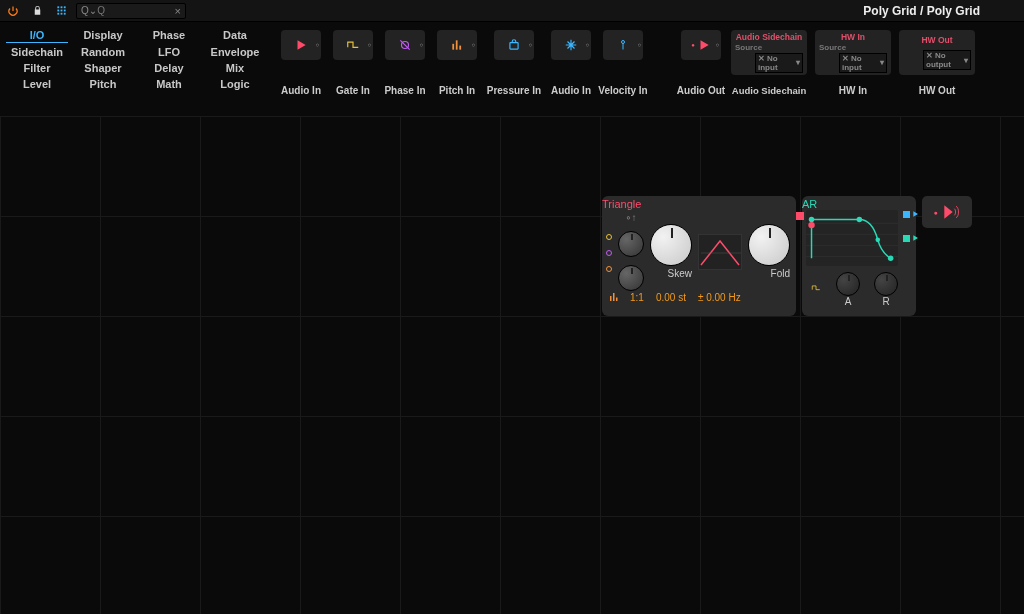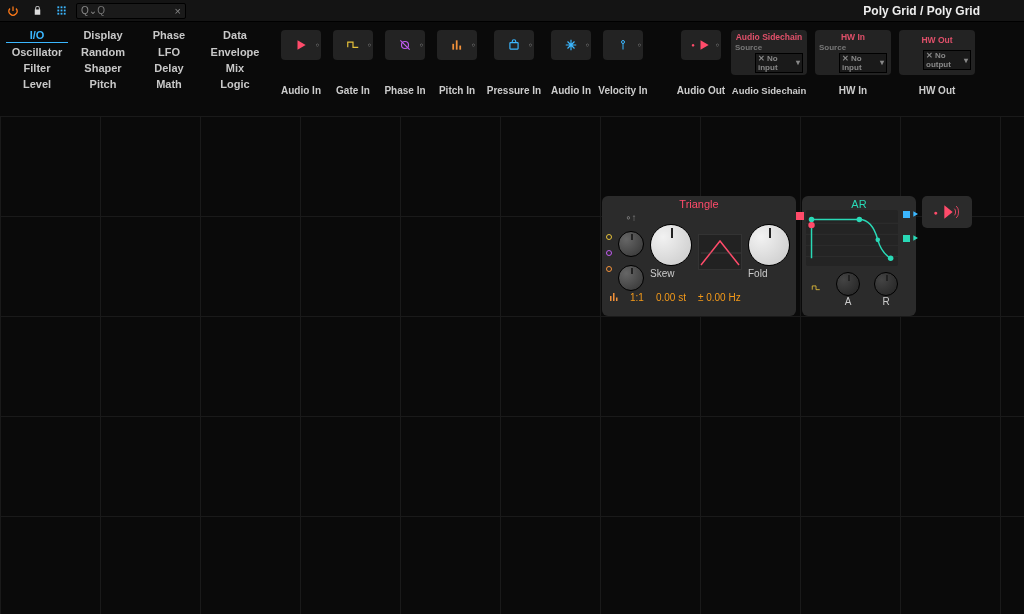--- a/index.html
+++ b/index.html
@@ -159,21 +159,20 @@
 }
 .panel.triangle {
   left: 602px; top: 196px;
   width: 194px; height: 120px;
 }
 .panel.ar {
   left: 802px; top: 196px;
   width: 114px; height: 120px;
 }
 .panel-title {
-  text-align: center;
   font-size: 11px;
   padding-top: 2px;
 }
 .triangle .panel-title { color: #ff4b6a; }
 .ar .panel-title { color: #29d9b6; }
 
 .triangle-body {
   display: flex;
   align-items: center;
   padding: 2px 6px 0 4px;
@@ -187,21 +186,21 @@
 .port-col .pdot { width:6px;height:6px;border-radius:50%;border:1px solid; }
 .pdot.yellow{border-color:#e8c23a;}
 .pdot.purple{border-color:#c25cf2;}
 .pdot.orange{border-color:#f2913a;}
 .pdot.blue{border-color:#3bb7ff;}
 .pdot.red{background:#ff4b6a;border-color:#ff4b6a;}
 .pdot.green{background:#29d9b6;border-color:#29d9b6;}
 
 .tiny-arrow { color:#888; font-size:10px; }
 
-.knob-col { display:flex; flex-direction:column; align-items:flex-start; gap:2px; }
+.knob-col { display:flex; flex-direction:column; align-items:flex-end; gap:2px; }
 .knob {
   width: 42px; height: 42px; border-radius: 50%;
   background: radial-gradient(circle at 30% 30%, #f2f2f2, #c8c8c8);
   border: 1px solid #000;
   position: relative;
 }
 .knob::after {
   content:"";
   position:absolute;
   left:50%; top:3px;
@@ -297,21 +296,21 @@
   </div>
   <div class="breadcrumb">Poly Grid / Poly Grid</div>
 </div>
 
 <div class="sub">
   <div class="cat-grid">
     <div class="cat-cell active">I/O</div>
     <div class="cat-cell">Display</div>
     <div class="cat-cell">Phase</div>
     <div class="cat-cell">Data</div>
-    <div class="cat-cell">Oscillator</div>
+    <div class="cat-cell">Sidechain</div>
     <div class="cat-cell">Random</div>
     <div class="cat-cell">LFO</div>
     <div class="cat-cell">Envelope</div>
     <div class="cat-cell">Filter</div>
     <div class="cat-cell">Shaper</div>
     <div class="cat-cell">Delay</div>
     <div class="cat-cell">Mix</div>
     <div class="cat-cell">Level</div>
     <div class="cat-cell">Pitch</div>
     <div class="cat-cell">Math</div>

